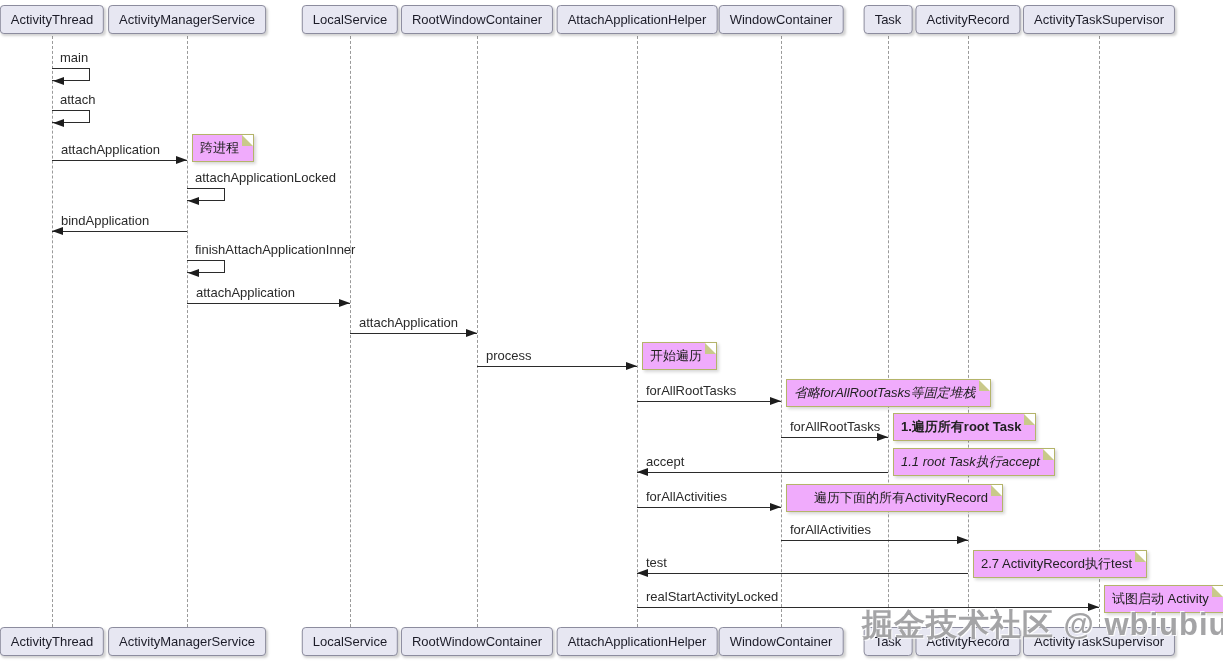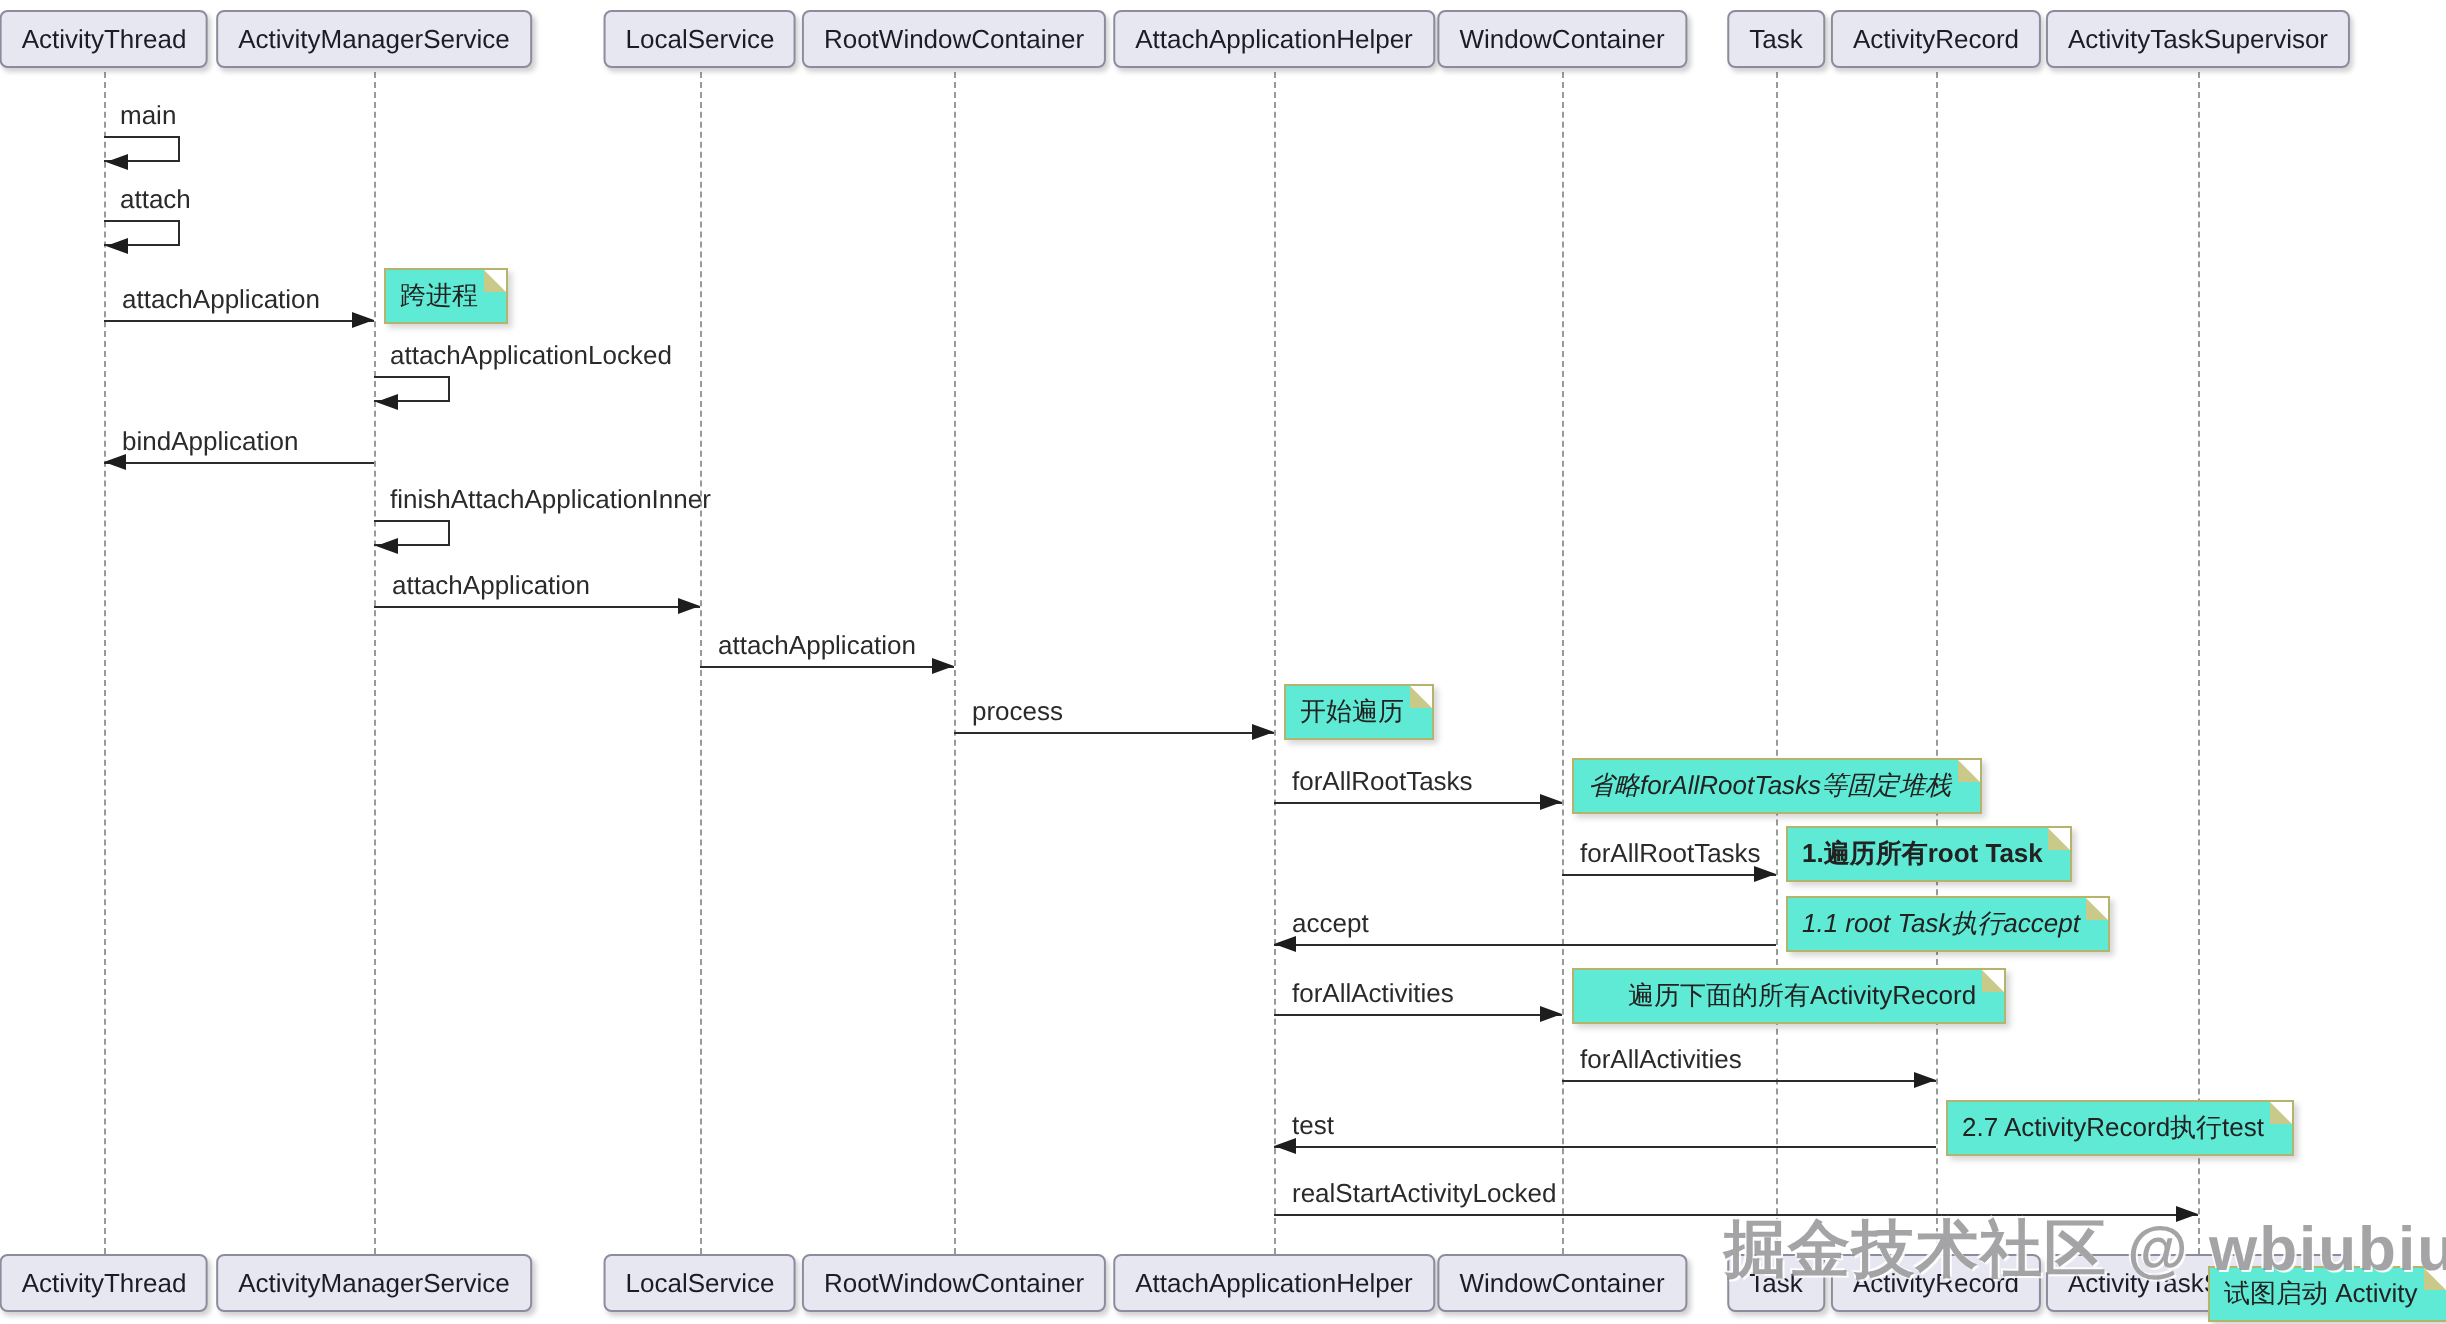--- a/index.html
+++ b/index.html
@@ -19,21 +19,21 @@
   .msg-line { position:absolute; height:0; border-top:1.5px solid #2b2b2b; }
 
   .self-loop { position:absolute; width:38px; height:13px;
     border:1.5px solid #2b2b2b; border-left:none; }
 
   .arrowhead { position:absolute; width:0; height:0;
     border-top:4.5px solid transparent; border-bottom:4.5px solid transparent; }
   .arrowhead.right { border-left:11px solid #1d1d1d; }
   .arrowhead.left  { border-right:11px solid #1d1d1d; }
 
-  .note { position:absolute; background:#5eead4; border:1px solid #b4b46a;
+  .note { position:absolute; background:#f0abfc; border:1px solid #b4b46a;
     padding:4px 14px 4px 7px; font-size:13px; color:#222; white-space:nowrap;
     box-shadow:2px 2px 3px rgba(0,0,0,0.16); }
   .note::after { content:""; position:absolute; top:0; right:0; width:0; height:0;
     border-style:solid; border-width:0 11px 11px 0;
     border-color:#ffffff #ffffff #c9c98a #c9c98a; }
 
   .watermark { position:absolute; left:862px; top:604px; z-index:10;
     font-size:31px; font-weight:bold; letter-spacing:1px;
     color:rgba(148,148,150,0.85); white-space:nowrap;
     text-shadow:1px 1px 0 rgba(255,255,255,0.9), -1px -1px 0 rgba(255,255,255,0.9); }
@@ -118,14 +118,14 @@
     <div class="msg-label" style="left: 646px; top: 589px;">realStartActivityLocked</div>
     <div class="msg-line" style="left: 637px; top: 607px; width: 462px;"></div>
     <div class="arrowhead right" style="top: 603px; left: 1088px;"></div>
     <div class="note" style="left: 192px; top: 134px;">跨进程</div>
     <div class="note" style="left: 642px; top: 342px;">开始遍历</div>
     <div class="note" style="left: 786px; top: 379px; font-style: italic;">省略forAllRootTasks等固定堆栈</div>
     <div class="note" style="left: 893px; top: 413px; font-weight: bold;">1.遍历所有root Task</div>
     <div class="note" style="left: 893px; top: 448px; font-style: italic;">1.1 root Task执行accept</div>
     <div class="note" style="left: 786px; top: 484px; padding-left: 27px;">遍历下面的所有ActivityRecord</div>
     <div class="note" style="left: 973px; top: 550px;">2.7 ActivityRecord执行test</div>
-    <div class="note" style="left: 1104px; top: 585px; margin-top: 48px;">试图启动 Activity</div>
+    <div class="note" style="left: 1104px; top: 585px;">试图启动 Activity</div>
   </div>
 
 </body></html>

